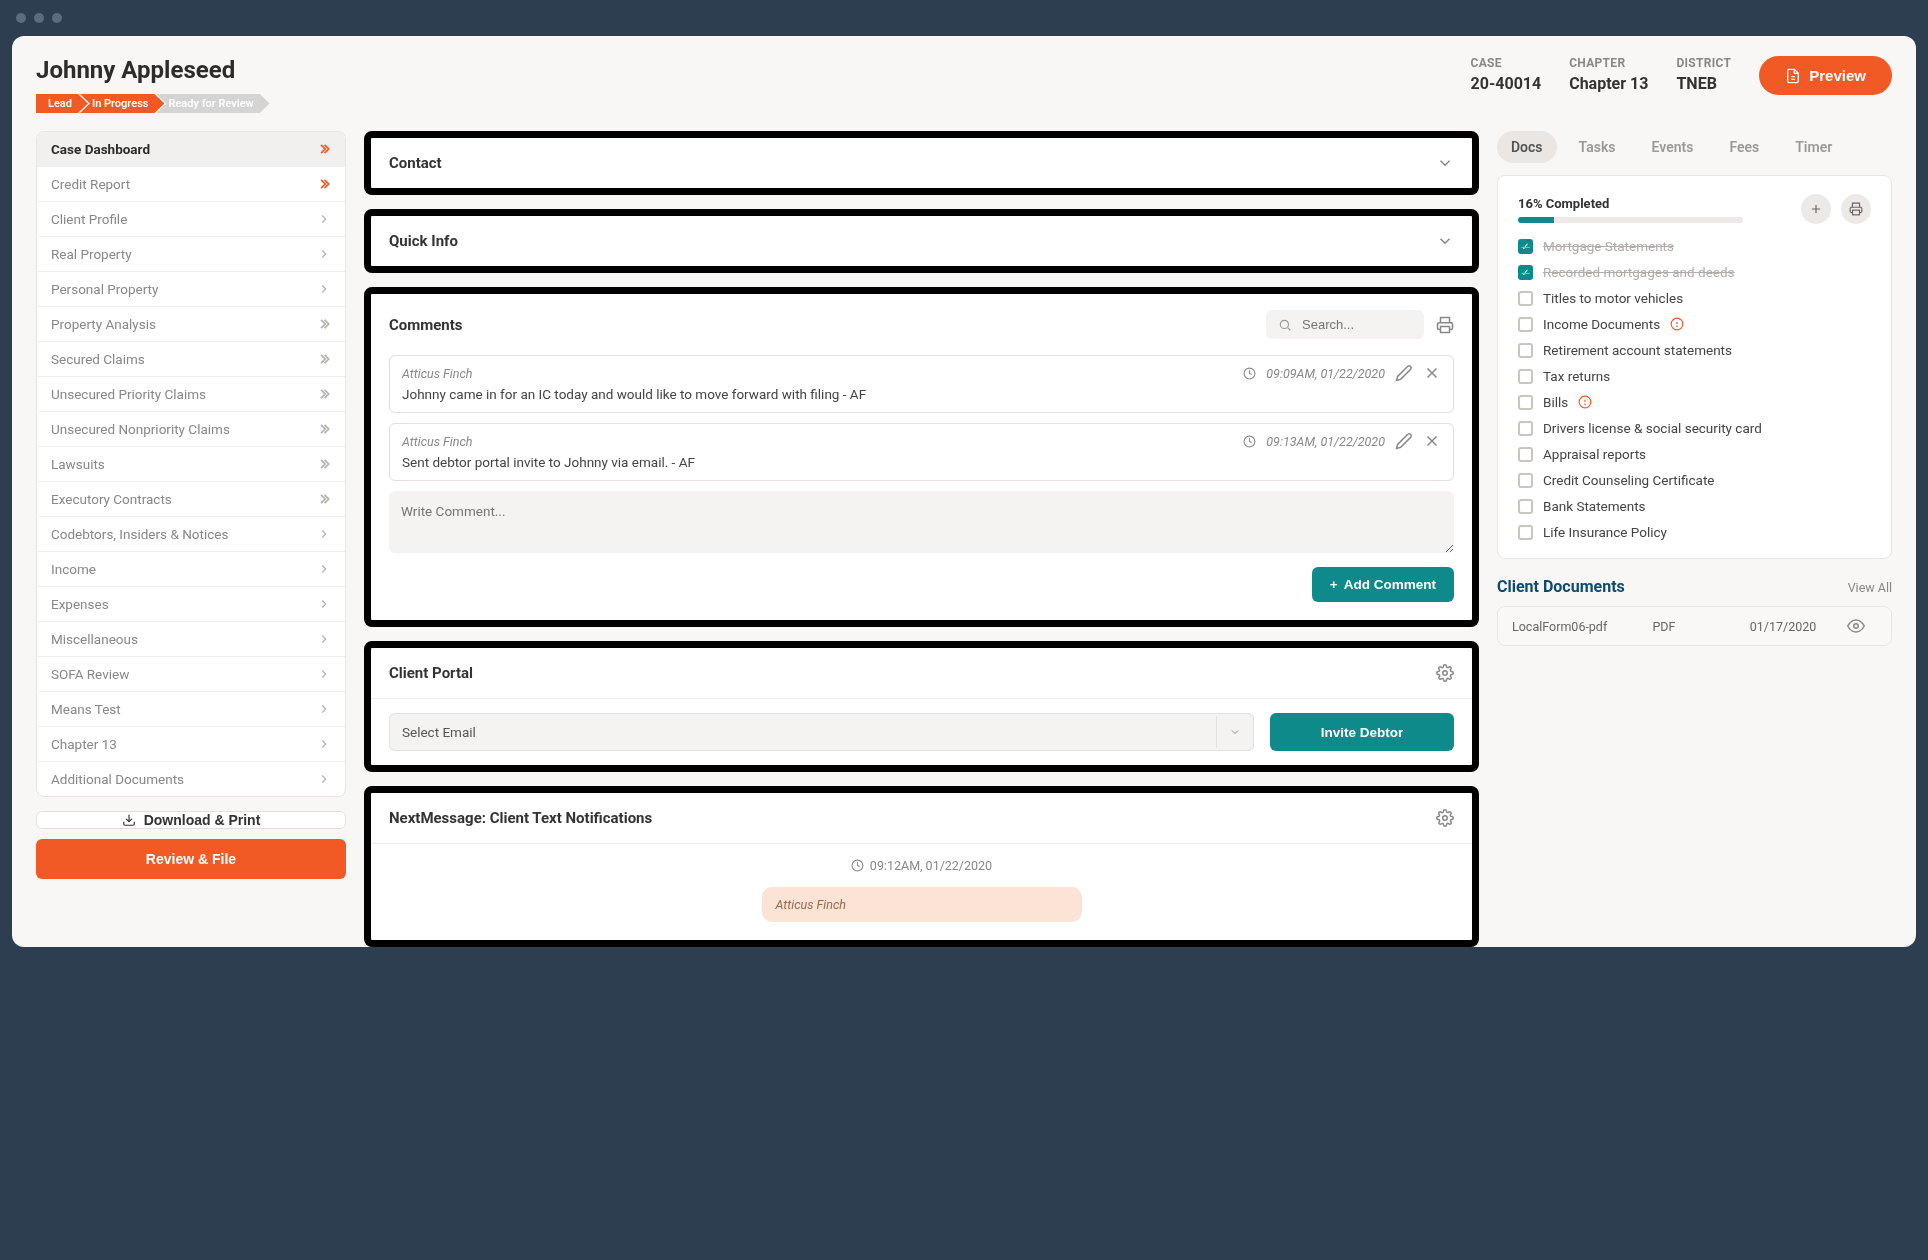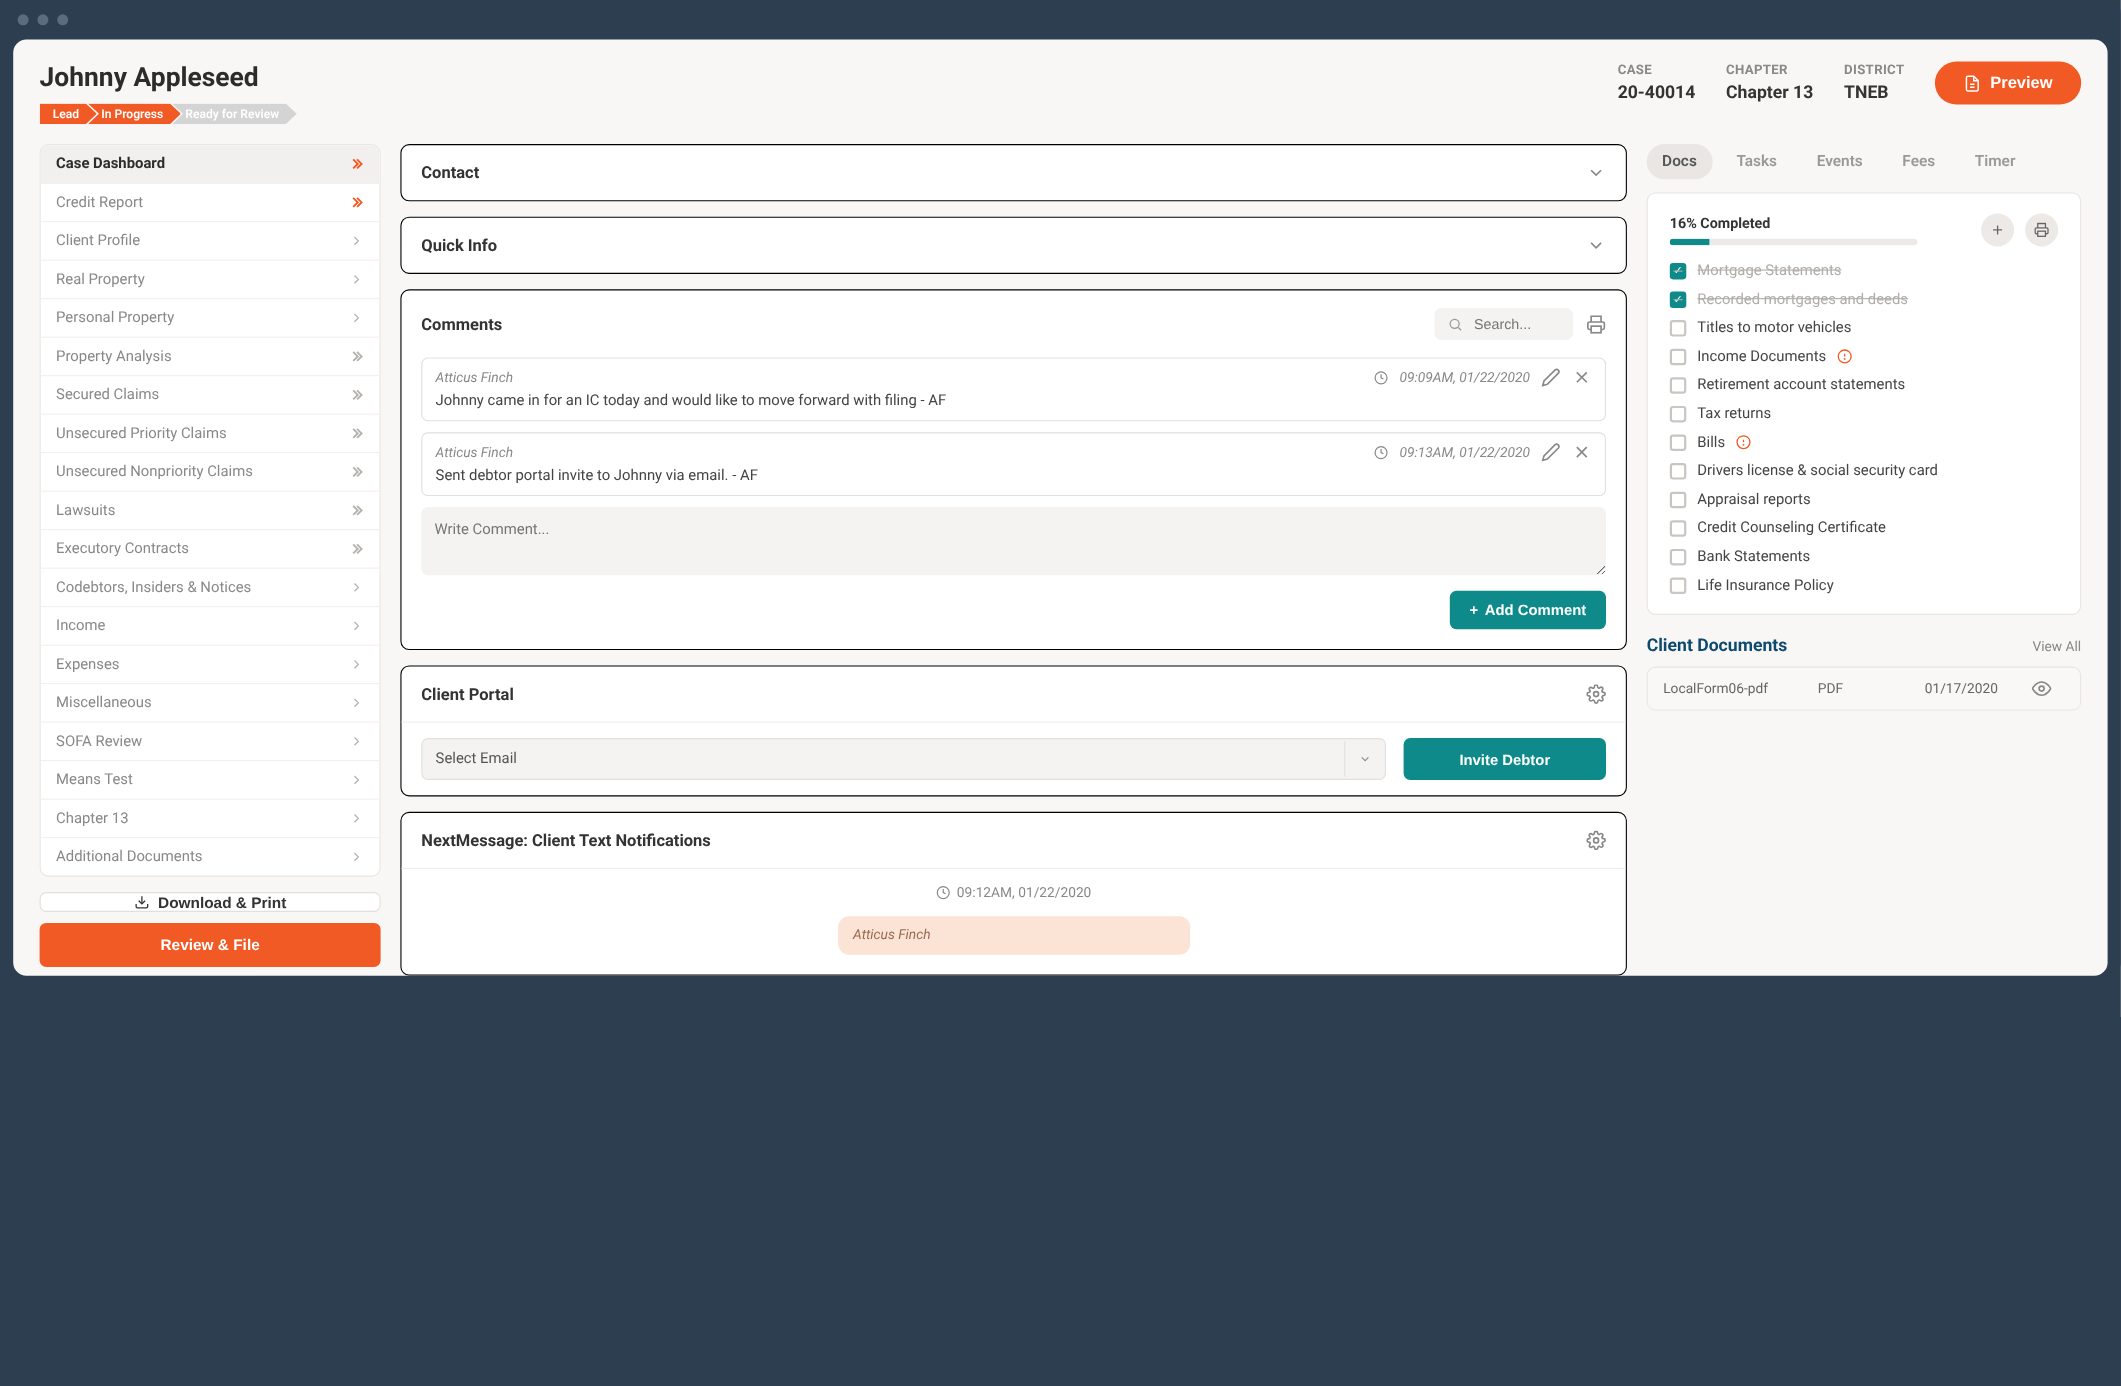--- a/index.html
+++ b/index.html
@@ -127,21 +127,21 @@
   border-radius: 6px;
   padding: 12px;
   font-weight: 700;
   font-size: 14px;
   cursor: pointer;
 }
 
 
 .panel {
   background: #fff;
-  border: 1px solid #000000;
+  border: 7px solid #000000;
   border-radius: 8px;
   margin-bottom: 14px;
 }
 .panel-header {
   display: flex;
   justify-content: space-between;
   align-items: center;
   padding: 16px 18px;
   font-weight: 700;
   color: #333;
@@ -150,21 +150,21 @@
 .panel-header .right-tools { display: flex; align-items: center; gap: 12px; }
 .search-box {
   background: #f5f3f1;
   border-radius: 6px;
   padding: 7px 12px;
   display: flex;
   align-items: center;
   gap: 10px;
   color: #999;
   font-size: 13px;
-  width: 126px;
+  width: 158px;
 }
 .search-box input { border: none; background: transparent; outline: none; font-size: 13px; color:#555; width: 100px; }
 .icon-btn { color: #888; cursor: pointer; display:inline-flex; align-items:center; }
 .icon-btn svg { width: 18px; height: 18px; }
 
 .panel-body { padding: 0 18px 18px; }
 .comment-box {
   border: 1px solid #e2dfdc;
   border-radius: 6px;
   padding: 8px 12px 10px;

